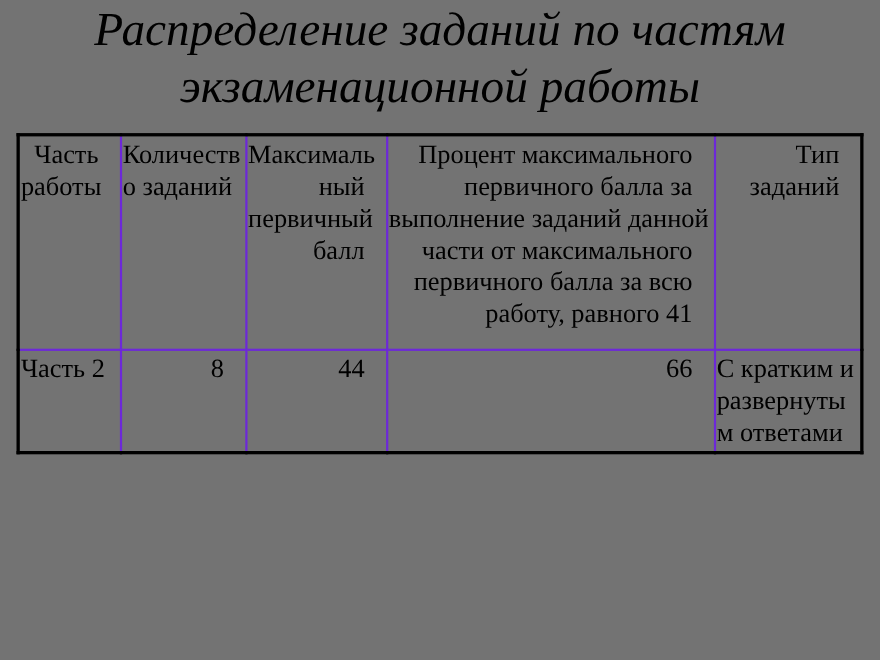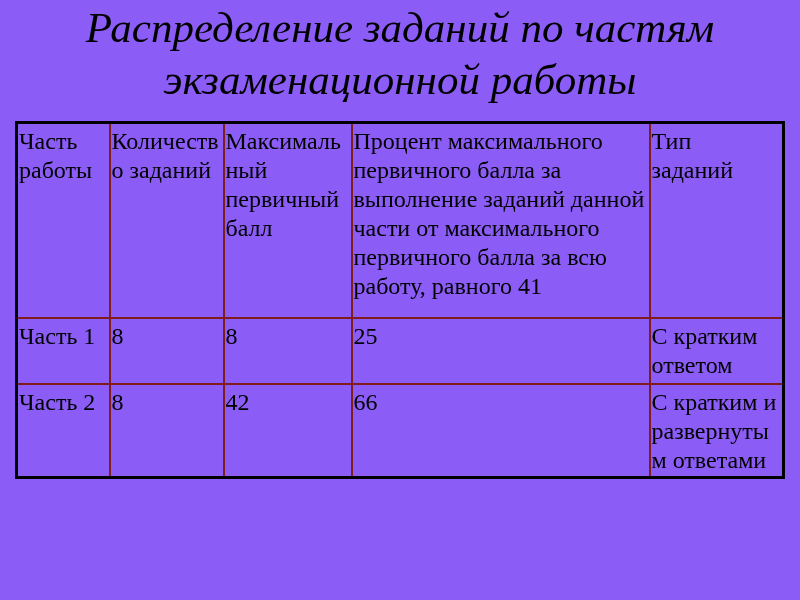--- a/index.html
+++ b/index.html
@@ -7,21 +7,21 @@
     padding: 0;
     width: 800px;
     height: 600px;
     background: #ffffff;
     overflow: hidden;
   }
   .slide {
     position: relative;
     width: 800px;
     height: 600px;
-    background: #8b5cf6;
+    background: #737373;
     color: #000000;
     font-family: "Liberation Serif", "DejaVu Serif", serif;
   }
   .title {
     position: absolute;
     top: 2px;
     left: 0;
     width: 800px;
     text-align: center;
     font-style: italic;
@@ -39,23 +39,23 @@
     table-layout: fixed;
     width: 767px;
     border: 3px solid #000000;
   }
   table.grid col.c1 { width: 93px; }
   table.grid col.c2 { width: 114px; }
   table.grid col.c3 { width: 128px; }
   table.grid col.c4 { width: 298px; }
   table.grid col.c5 { width: 134px; }
   table.grid th, table.grid td {
-    border: 2px solid #7f1d1d;
+    border: 2px solid #6d28d9;
     vertical-align: top;
-    text-align: left;
+    text-align: right;
     font-weight: normal;
     font-size: 24px;
     line-height: 29px;
     padding: 3px 19px 0 1px;
     white-space: pre;
     overflow: hidden;
     color: #000000;
   }
   tr.header-row { height: 195px; }
   tr.row-1 { height: 66px; }
@@ -94,32 +94,24 @@
 первичного балла за
 выполнение заданий данной
 части от максимального
 первичного балла за всю
 работу, равного 41</th>
         <th>Тип
 заданий</th>
       </tr>
     </thead>
     <tbody>
-      <tr class="row-1">
-        <td class="align-left">Часть 1</td>
-        <td>8</td>
-        <td>8</td>
-        <td>25</td>
-        <td>С кратким
-ответом</td>
-      </tr>
       <tr class="row-2">
         <td class="align-left">Часть 2</td>
         <td>8</td>
-        <td>42</td>
+        <td>44</td>
         <td>66</td>
         <td>С кратким и
 развернуты
 м ответами</td>
       </tr>
     </tbody>
   </table>
 
 </div>
 

